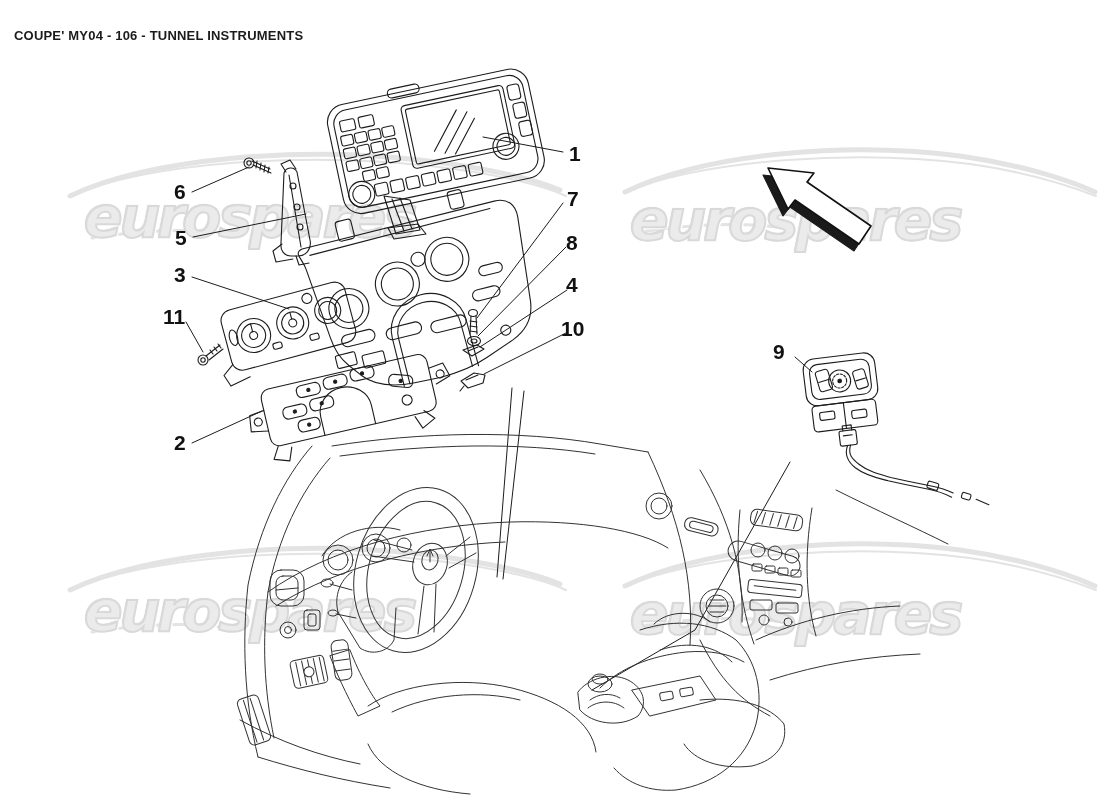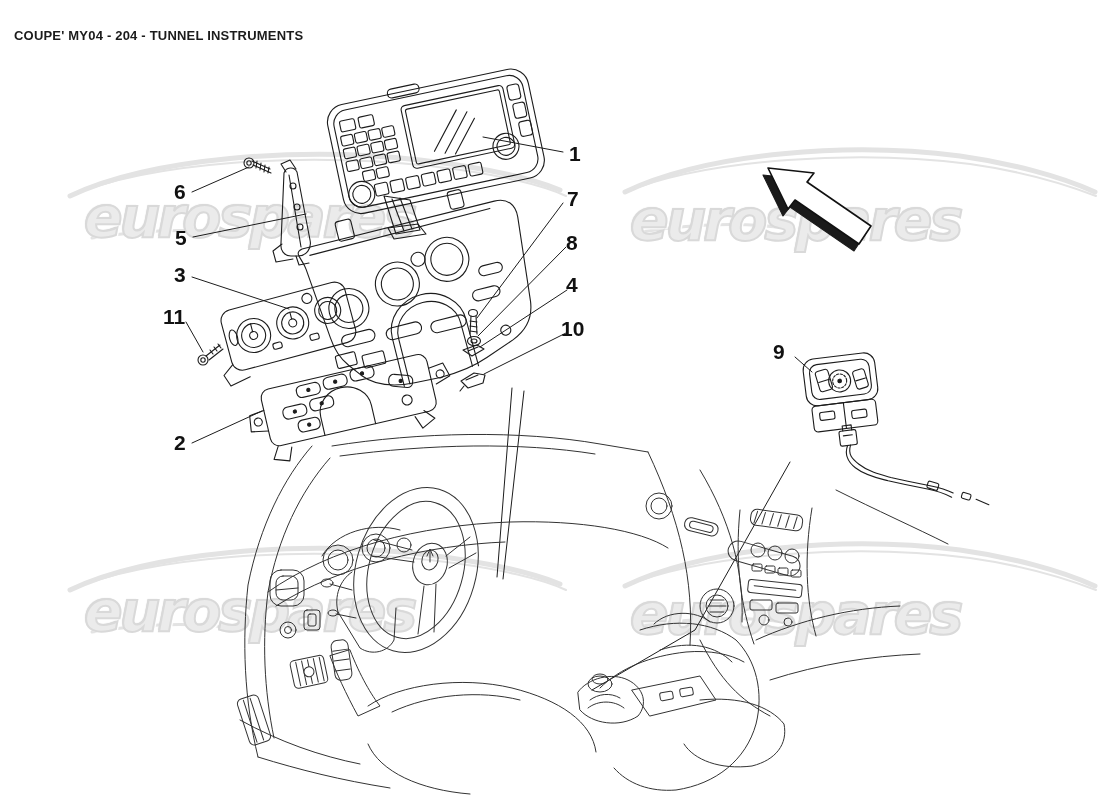--- a/index.html
+++ b/index.html
@@ -40,21 +40,21 @@
       <path d="M625,586 C710,552 860,544 970,558 C1020,565 1065,578 1096,590" stroke-width="2"></path>
       <path d="M640,626 C690,618 740,616 785,622"></path>
     </g>
   </svg>
 
   <div class="wm wm-tl">eurospares</div>
   <div class="wm wm-tr">eurospares</div>
   <div class="wm wm-bl">eurospares</div>
   <div class="wm wm-br">eurospares</div>
 
-  <div class="header-title">COUPE' MY04 - 204 - TUNNEL INSTRUMENTS</div>
+  <div class="header-title">COUPE' MY04 - 106 - TUNNEL INSTRUMENTS</div>
 
   <svg width="1100" height="800" viewBox="0 0 1100 800">
     <g stroke="#1c1c1c" stroke-width="1.1" fill="none" stroke-linejoin="round" stroke-linecap="round">
 
       <g transform="rotate(-12 430 140)">
         <rect x="333" y="87" width="205" height="111" rx="18"></rect>
         <rect x="339" y="93" width="193" height="99" rx="14"></rect>
         <rect x="398" y="82" width="32" height="9" rx="4"></rect>
         <rect x="408" y="101" width="104" height="64" rx="4"></rect>
         <rect x="412" y="105" width="96" height="56" rx="2"></rect>

